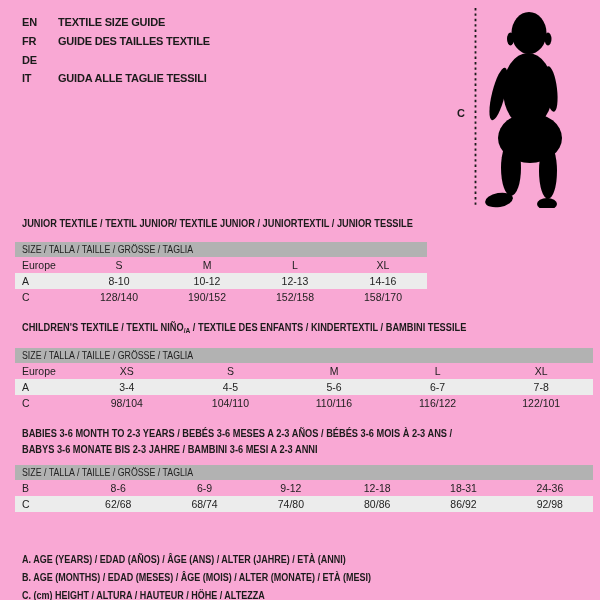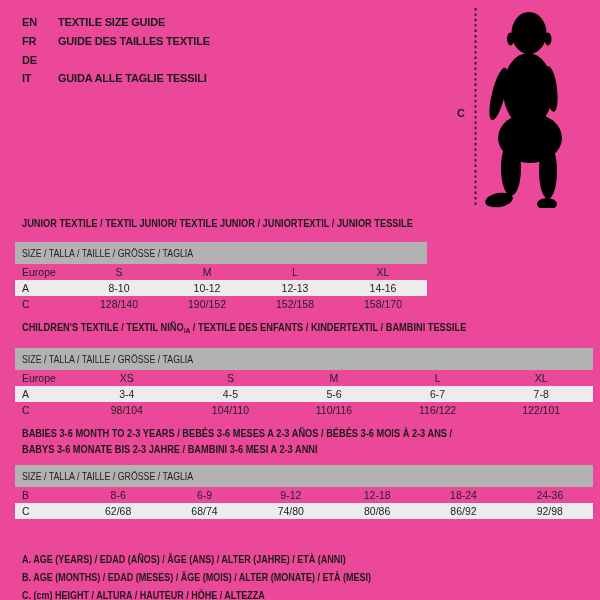--- a/index.html
+++ b/index.html
@@ -1,17 +1,17 @@
 <!DOCTYPE html>
 <html style="--text: #1b1b1b; --bar: #b2b2b2; --shade: #ececec; --sil: #000000;"><head>
 <meta charset="utf-8">
 <style>
   html,body { margin:0; padding:0; background:#fff; }
   .canvas {
-    position:relative; width:600px; height:600px; background:#ec4899;
+    position:relative; width:600px; height:600px; background:#f9a8d4;
     font-family:"Liberation Sans", sans-serif; color:var(--text,#1b1b1b);
     overflow:hidden;
   }
 
   
   .lang-block { position:absolute; left:22px; top:13px; }
   .lang-row { display:flex; height:18.7px; align-items:center;
               font-size:11px; font-weight:bold; letter-spacing:-0.2px; }
   .lang-code { width:36px; }
 
@@ -23,25 +23,25 @@
   .sec-title { position:absolute; left:22px; font-size:10.5px; font-weight:bold;
                white-space:nowrap; transform:scaleX(0.88); transform-origin:0 50%;
                line-height:12px; }
   .sec-title.two-line { line-height:16px; }
   .sub { font-size:7.5px; vertical-align:-2px; }
 
   
   .size-table { position:absolute; left:15px; font-size:10.5px; color:#222; }
   .w-narrow { width:412px; }
   .w-wide  { width:578px; }
-  .t-bar { height:22px; background:var(--bar,#b2b2b2); display:flex; align-items:center;
+  .t-bar { height:15px; background:var(--bar,#b2b2b2); display:flex; align-items:center;
            padding-left:7px; box-sizing:border-box; }
   .cond { display:inline-block; transform:scaleX(0.88); transform-origin:0 50%;
           white-space:nowrap; font-size:10px; }
-  .trow { display:flex; height:16px; align-items:center; }
+  .trow { display:flex; height:16px; align-items:center;justify-content:flex-end; }
   .trow.shaded { background:var(--shade,#ececec); }
   .tlabel { width:53px; padding-left:7px; box-sizing:content-box; }
   .tcell { flex:1; text-align:center; }
 
   
   .notes { position:absolute; left:22px; top:551px; }
   .note-line { height:18px; line-height:18px; font-size:10px; font-weight:bold;
                white-space:nowrap; transform:scaleX(0.9); transform-origin:0 50%; }
 </style>
 </head>
@@ -154,21 +154,21 @@
   <div class="size-table w-wide" style="top:465px">
     <div class="t-bar">
       <span class="cond">SIZE / TALLA / TAILLE / GRÖSSE / TAGLIA</span>
     </div>
     <div class="trow">
       <div class="tlabel">B</div>
       <div class="tcell">8-6</div>
       <div class="tcell">6-9</div>
       <div class="tcell">9-12</div>
       <div class="tcell">12-18</div>
-      <div class="tcell">18-24</div>
+      <div class="tcell">18-31</div>
       <div class="tcell">24-36</div>
     </div>
     <div class="trow shaded">
       <div class="tlabel">C</div>
       <div class="tcell">62/68</div>
       <div class="tcell">68/74</div>
       <div class="tcell">74/80</div>
       <div class="tcell">80/86</div>
       <div class="tcell">86/92</div>
       <div class="tcell">92/98</div>

